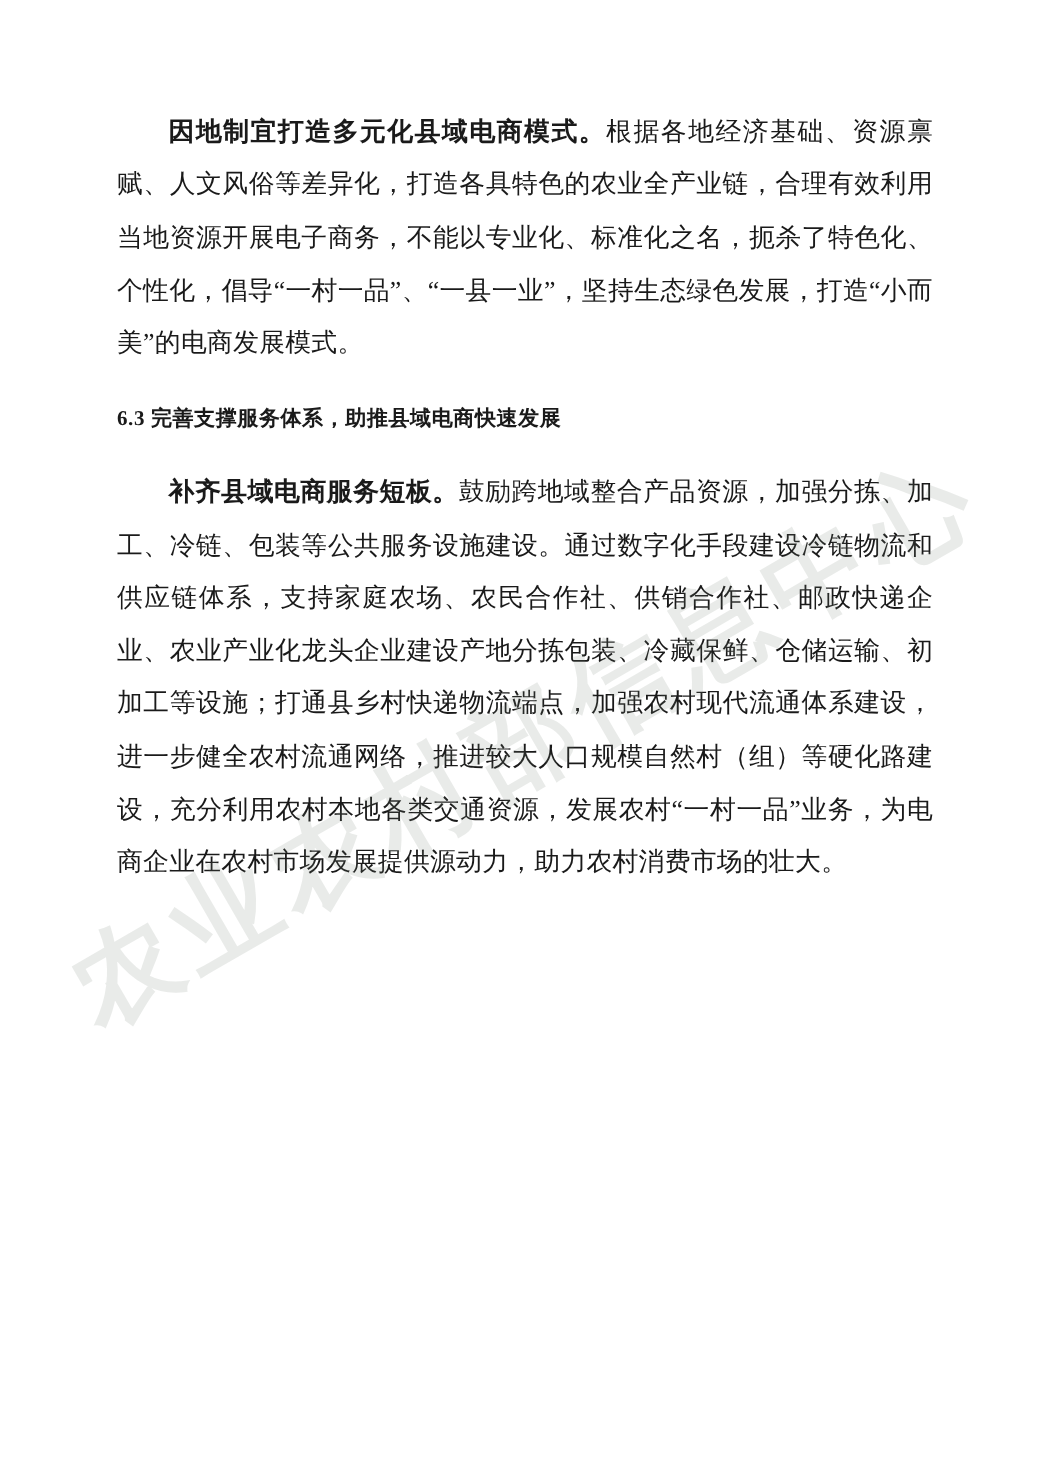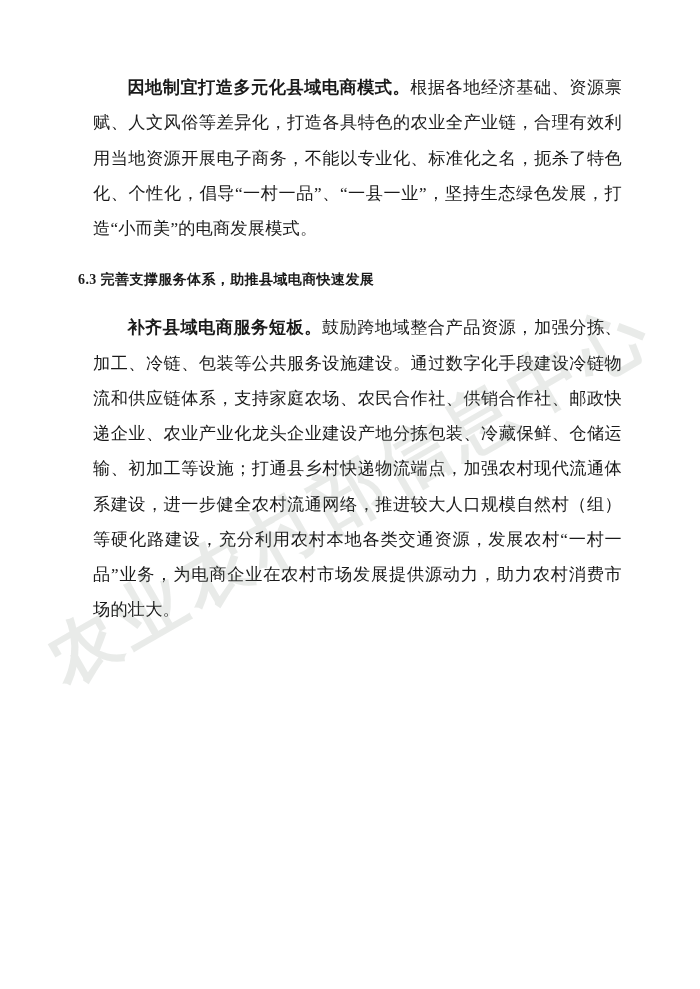--- a/index.html
+++ b/index.html
@@ -35,21 +35,21 @@
     white-space: nowrap;
     pointer-events: none;
     user-select: none;
     z-index: 5;
   }
   .content {
     position: relative;
     z-index: 2;
   }
   p.para {
-    margin: 0 0 0 15px;
+    margin: 0 0 0 0;
     font-size: 17.2px;
     line-height: 2.05;
     text-align: justify;
     text-justify: inter-ideograph;
     text-indent: 2em;
     letter-spacing: 0.2px;
   }
   p.para .lead {
     font-weight: 700;
   }

